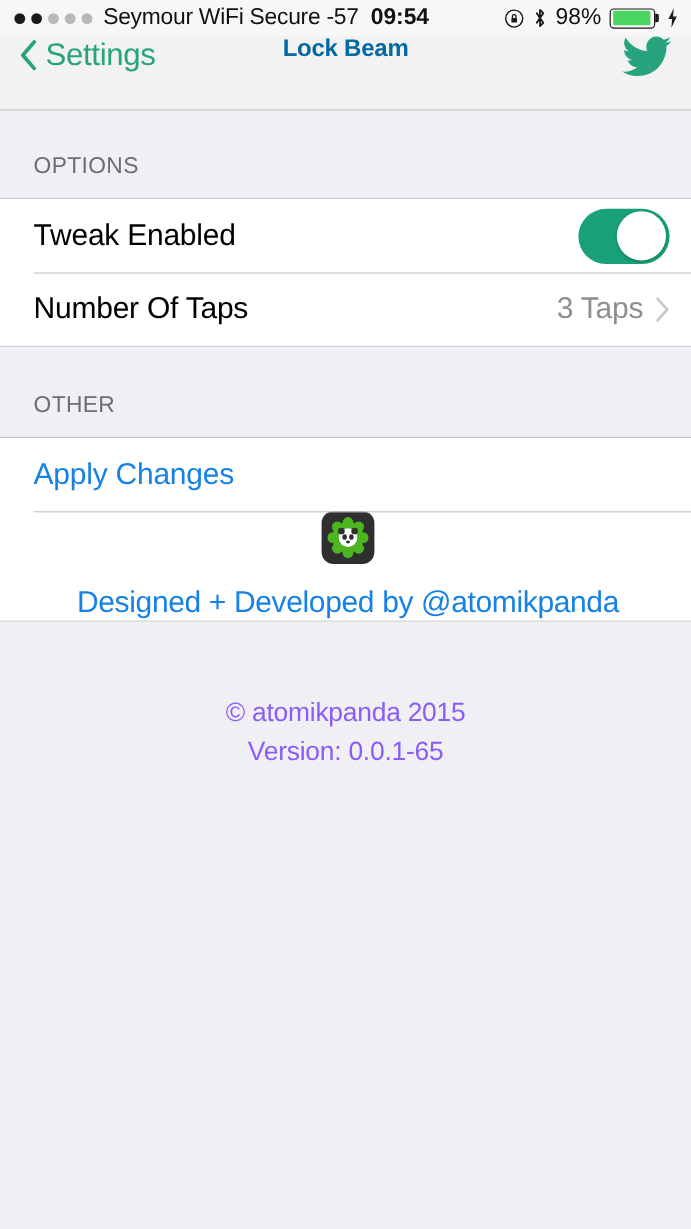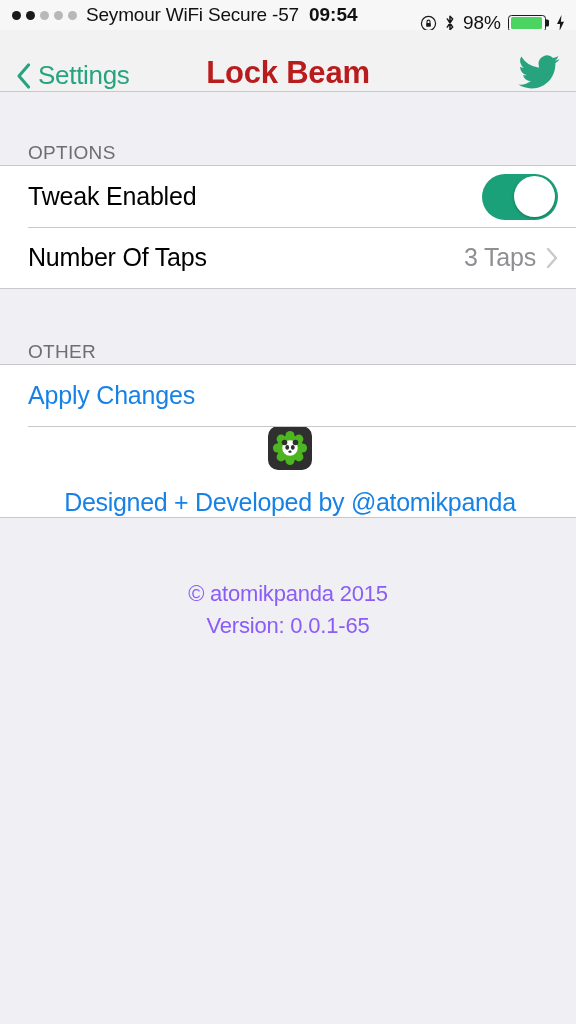--- a/index.html
+++ b/index.html
@@ -19,21 +19,21 @@
     padding:0 12px;
     font-size:19px; color:#000;
     position:relative;
   }
   .signal-dots{ display:flex; align-items:center; gap:5px; margin-right:9px; }
   .dot{ width:9px; height:9px; border-radius:50%; background:#b8b8b8; }
   .dot.on{ background:#1a1a1a; }
   .carrier{ font-size:19px; letter-spacing:-0.2px; color:#111; }
   .clock{ font-size:19px; font-weight:bold; margin-left:10px; color:#111; }
   .status-right{
-    position:absolute; right:10px; top:8px; height:30px;
+    position:absolute; right:10px; top:0; height:30px;
     display:flex; align-items:center; gap:7px;
   }
   .rot-lock{ width:17px; height:17px; }
   .bt-icon{ width:12px; height:18px; }
   .batt-pct{ font-size:19px; color:#111; }
   .battery{
     width:38px; height:17px; border:1.6px solid #1a1a1a;
     border-radius:3.5px; padding:1.6px; position:relative;
   }
   .battery-fill{ height:100%; width:96%; background:#4cd463; border-radius:1.5px; }
@@ -41,44 +41,44 @@
     position:absolute; right:-4px; top:50%; transform:translateY(-50%);
     width:2.6px; height:7px; background:#1a1a1a; border-radius:0 1.5px 1.5px 0;
   }
   .bolt{ width:11px; height:18px; margin-left:2px; }
 
   
   .nav-bar{
     height:62px; width:100%;
     background:#f2f2f3;
     border-bottom:1px solid #c8c7cc;
-    display:flex; align-items:flex-end;
+    display:flex; align-items:flex-start;
     position:relative; padding:0 16px;
   }
   .nav-back{
     display:flex; align-items:center; gap:7px;
     color:#27a37e; cursor:pointer; z-index:2;
   }
   .chev-back{ width:15px; height:26px; }
   .nav-back-label{ font-size:26px; letter-spacing:-0.3px; }
   .nav-title{
     position:absolute; left:0; right:0; text-align:center;
-    font-size:31px; font-weight:bold; color:#b91c1c;
+    font-size:20px; font-weight:bold; color:#0369a1;
     letter-spacing:-0.2px; pointer-events:none;
   }
   .nav-twitter{
     margin-left:auto; z-index:2; cursor:pointer;
     display:flex; align-items:center;
   }
 
   
   .table-view{ width:100%; background:#efeff4; }
   .section-header{
     height:0; display:flex; align-items:flex-end;
-    padding:0 0 1px 28px;
+    padding:0 0 15px 28px;
     font-size:19px; color:#6d6d72; letter-spacing:0.3px;
   }
   .section-header.opt{ height:73px; }
   .section-header.other{ height:75px; }
 
   .cell-group{ background:#fff; border-top:1px solid #c8c7cc; border-bottom:1px solid #c8c7cc; }
   .cell{
     min-height:61px; display:flex; align-items:center;
     padding:0 18px 0 28px; background:#fff;
     position:relative;

